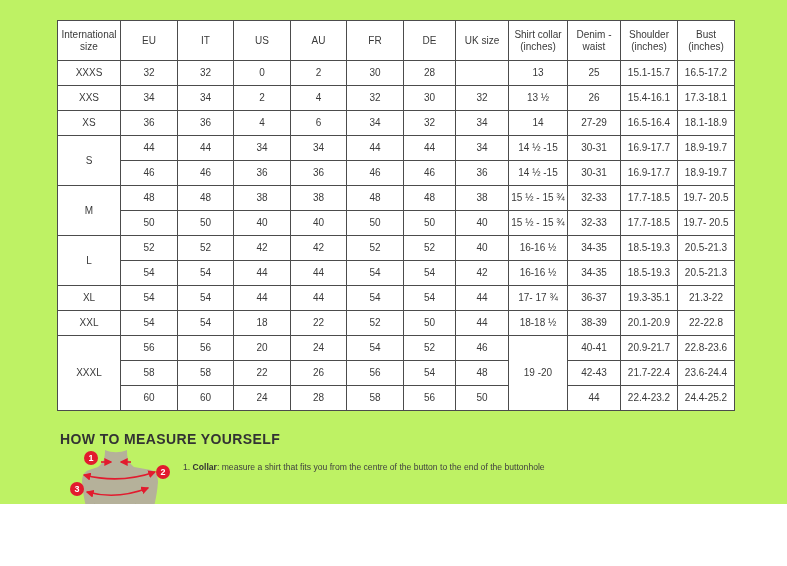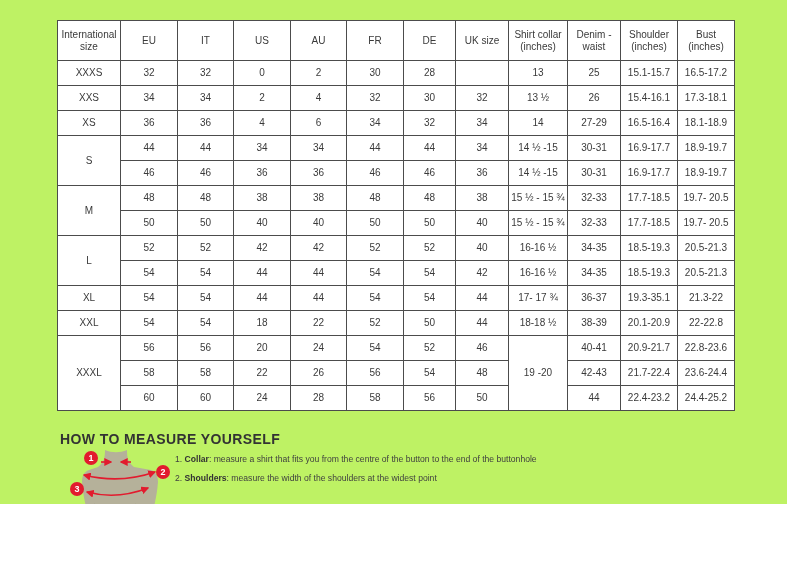--- a/index.html
+++ b/index.html
@@ -12,21 +12,21 @@
   table[data-name="size-table"] th,
   table[data-name="size-table"] td{border:1px solid #4c4c4c;text-align:center;vertical-align:middle;
         font-size:10px;font-weight:400;color:#3a3a3a;padding:0 2px;background:#fff;
         line-height:1.2;}
   table[data-name="size-table"] th{height:39px;}
   table[data-name="size-table"] td{height:24px;}
 
   
   .measure-title{position:absolute;left:60px;top:431px;margin:0;font-size:14px;font-weight:700;
         letter-spacing:.4px;color:#333333;}
-  .steps{position:absolute;left:175px;top:450px;margin:0;padding:0;list-style:none;}
+  .steps{position:absolute;left:175px;top:450px;margin:8px;padding:0;list-style:none;}
   .steps li{font-size:8.6px;line-height:18.5px;color:#3f3f3f;white-space:nowrap;}
   .steps b{font-weight:700;color:#333333;}
   .figure{position:absolute;left:60px;top:444px;width:112px;height:122px;}
   .figure svg{display:block;width:112px;height:122px;}
   .marker-num{font-size:9px;font-weight:700;fill:#ffffff;font-family:"Liberation Sans",sans-serif;}
 </style>
 </head>
 <body>
 
 <div class="page" data-name="size-guide-page">
@@ -293,16 +293,15 @@
       </g>
       <g data-name="marker-4-waist">
         <circle cx="93" cy="72" r="7" fill="#e21b2e"></circle>
         <text class="marker-num" x="93" y="72" text-anchor="middle" dy=".35em">4</text>
       </g>
     </svg>
   </div>
 
   <ol class="steps" data-name="measure-instructions">
     <li data-name="measure-step-collar"><span data-name="step-number">1.</span> <b data-name="step-label">Collar</b><span data-name="step-text">: measure a shirt that fits you from the centre of the button to the end of the buttonhole</span></li>
-    <li data-name="measure-step-shoulders"><span data-name="step-number">2.</span> <b data-name="step-label">Shoulders</b><span data-name="step-text">: measure the width of the shoulders at the widest point</span></li>
   </ol>
 
 </div>
 
 </body></html>

